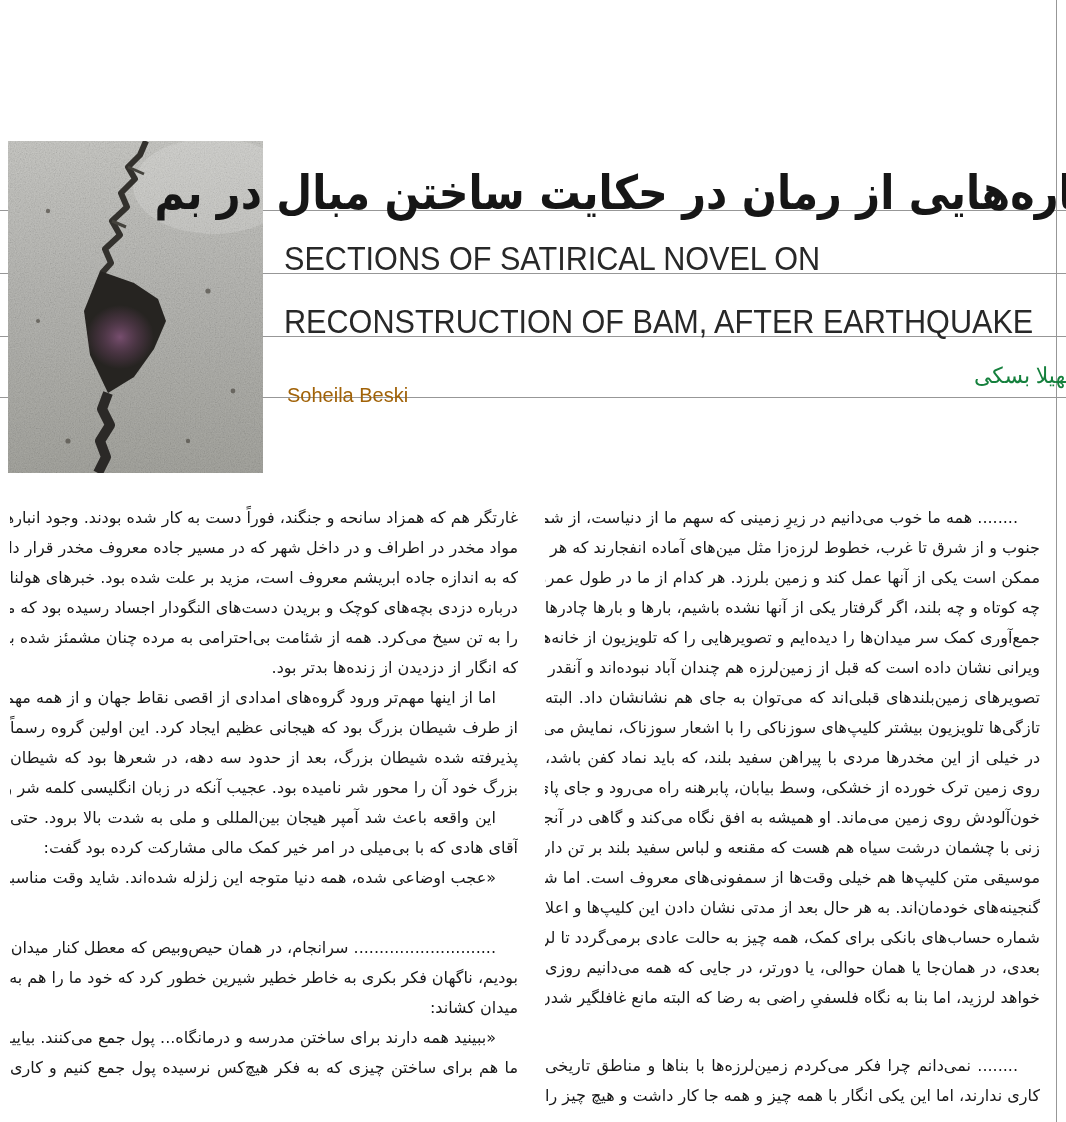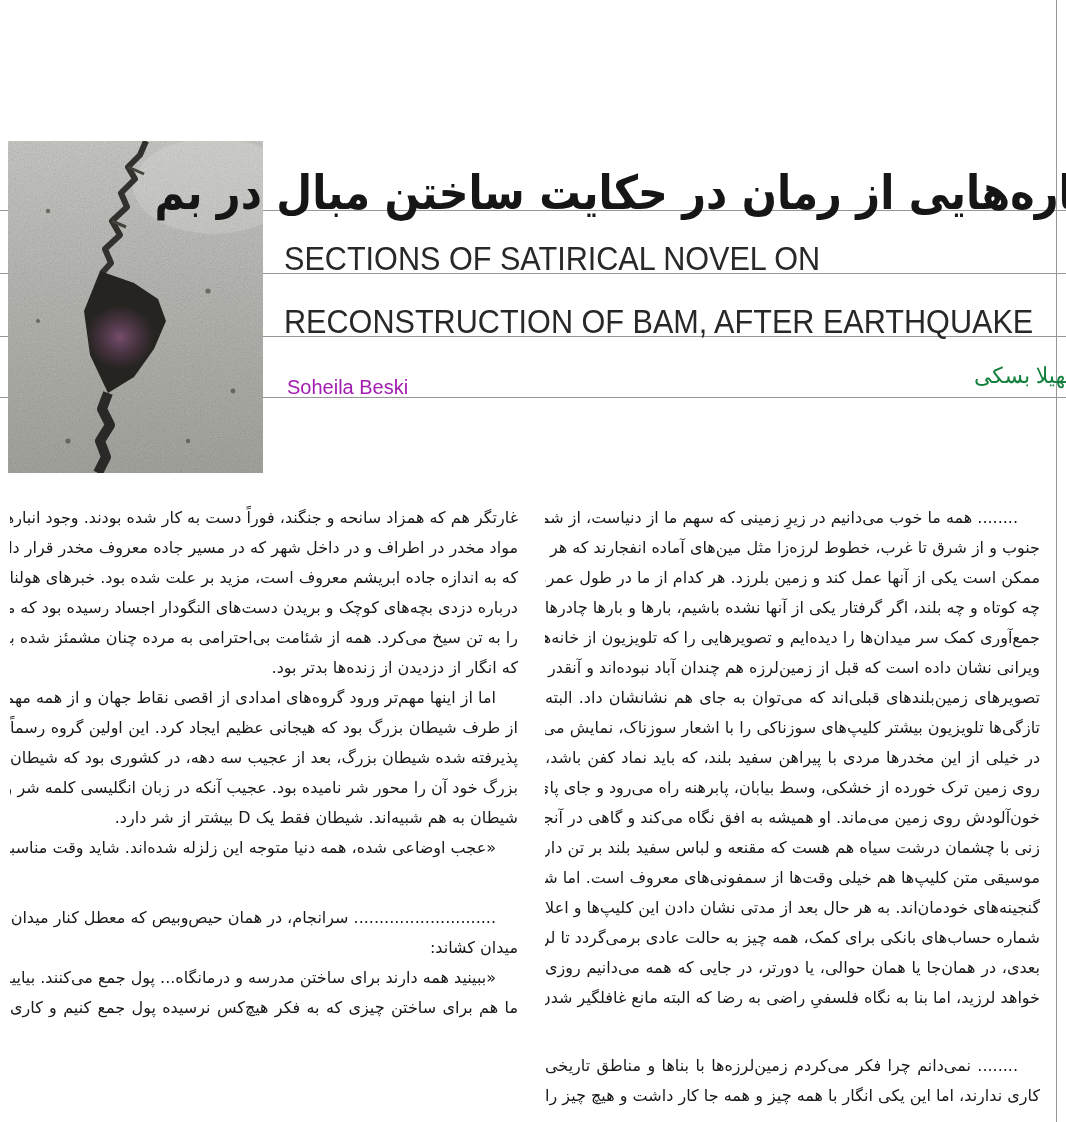--- a/index.html
+++ b/index.html
@@ -18,21 +18,21 @@
             transform:scaleX(.88);transform-origin:100% 50%;
             font-family:"DejaVu Sans",sans-serif;}
 
   .title-en{position:absolute;left:284px;z-index:4;white-space:nowrap;
             font-size:34px;line-height:36px;color:#282828;
             transform:scaleX(.9);transform-origin:0 50%;
             font-family:"Liberation Sans",sans-serif;}
   .title-en.l1{top:240px;}
   .title-en.l2{top:303px;}
 
-  .author-en{position:absolute;left:287px;top:376px;font-size:20px;color:#a21caf;
+  .author-en{position:absolute;left:287px;top:384px;font-size:20px;color:#a16207;
              font-family:"Liberation Sans",sans-serif;z-index:4;}
   .author-fa{position:absolute;right:16px;top:363px;font-size:22px;color:#15803d;
              direction:rtl;z-index:4;font-family:Liberation Serif, serif;}
 
   .col{position:absolute;top:503px;height:619px;overflow:hidden;direction:rtl;
        color:#191919;font-size:16px;line-height:30px;z-index:2;
        font-family:"DejaVu Sans",sans-serif;}
   .col-left{left:10px;width:508px;}
   .col-right{left:545px;width:495px;}
 
@@ -126,29 +126,33 @@
         <div class="tline">غارتگر هم که همزاد سانحه و جنگند، فوراً دست به کار شده بودند. وجود انبارهای</div>
         <div class="tline">مواد مخدر در اطراف و در داخل شهر که در مسیر جاده معروف مخدر قرار داشت</div>
         <div class="tline">که به اندازه جاده ابریشم معروف است، مزید بر علت شده بود. خبرهای هولناکی</div>
         <div class="tline">درباره دزدی بچه‌های کوچک و بریدن دست‌های النگودار اجساد رسیده بود که مو</div>
         <div class="tline">را به تن سیخ می‌کرد. همه از شئامت بی‌احترامی به مرده چنان مشمئز شده بودیم</div>
         <div class="tline lastline">که انگار از دزدیدن از زنده‌ها بدتر بود.</div>
       </div>
       <div class="para">
         <div class="tline ind">اما از اینها مهم‌تر ورود گروه‌های امدادی از اقصی نقاط جهان و از همه مهم‌تر</div>
         <div class="tline">از طرف شیطان بزرگ بود که هیجانی عظیم ایجاد کرد. این اولین گروه رسماً</div>
-        <div class="tline">پذیرفته شده شیطان بزرگ، بعد از عجیب سه دهه، در کشوری بود که شیطان</div>
+        <div class="tline">پذیرفته شده شیطان بزرگ، بعد از حدود سه دهه، در شعرها بود که شیطان</div>
         <div class="tline">بزرگ خود آن را محور شر نامیده بود. عجیب آنکه در زبان انگلیسی کلمه شر و</div>
-        <div class="tline lastline">شیطان به هم شبیه‌اند. شیطان فقط یک D بیشتر از شر دارد.</div>
+      </div>
+      <div class="para">
+        <div class="tline ind">این واقعه باعث شد آمپر هیجان بین‌المللی و ملی به شدت بالا برود. حتی</div>
+        <div class="tline lastline">آقای هادی که با بی‌میلی در امر خیر کمک مالی مشارکت کرده بود گفت:</div>
       </div>
       <div class="para">
         <div class="tline ind">«عجب اوضاعی شده، همه دنیا متوجه این زلزله شده‌اند. شاید وقت مناسبی</div>
       </div>
       <div class="para" style="margin-top: 40px;">
         <div class="tline ind">............................ سرانجام، در همان حیص‌وبیص که معطل کنار میدان ایستاده</div>
+        <div class="tline">بودیم، ناگهان فکر بکری به خاطر خطیر شیرین خطور کرد که خود ما را هم به</div>
         <div class="tline lastline">میدان کشاند:</div>
       </div>
       <div class="para">
         <div class="tline ind">«ببینید همه دارند برای ساختن مدرسه و درمانگاه... پول جمع می‌کنند. بیایید</div>
         <div class="tline">ما هم برای ساختن چیزی که به فکر هیچ‌کس نرسیده پول جمع کنیم و کاری</div>
       </div>
     </div>
 
 </div>
 

